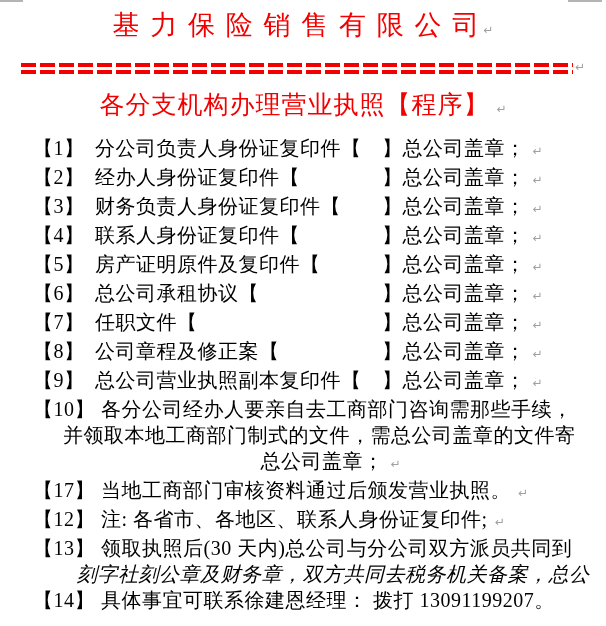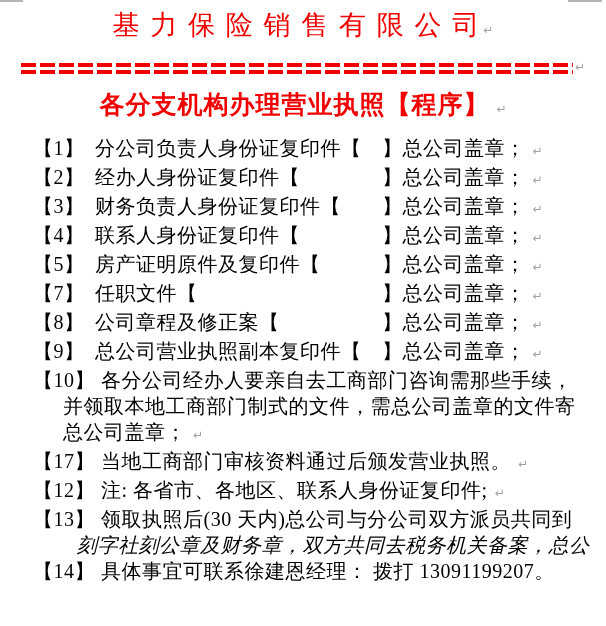--- a/index.html
+++ b/index.html
@@ -59,21 +59,21 @@
 
   .heading-row {
     margin-top: 16px;
     text-align: center;
     line-height: 30px;
     white-space: nowrap;
   }
   .doc-heading {
     color: #f20000;
     font-size: 25px;
-    font-weight: bold;
+    font-weight: normal;
     letter-spacing: 1px;
   }
 
   .items {
     margin-top: 11px;
     padding-left: 33px;
     padding-right: 8px;
     font-size: 20px;
     letter-spacing: 0.5px;
   }
@@ -128,32 +128,35 @@
       <div class="item">
         <div class="line"><span class="marker">【3】</span><span>财务负责人身份证复印件【　　】总公司盖章；</span><span class="pmark">↵</span></div>
       </div>
       <div class="item">
         <div class="line"><span class="marker">【4】</span><span>联系人身份证复印件【　　　　】总公司盖章；</span><span class="pmark">↵</span></div>
       </div>
       <div class="item">
         <div class="line"><span class="marker">【5】</span><span>房产证明原件及复印件【　　　】总公司盖章；</span><span class="pmark">↵</span></div>
       </div>
       <div class="item">
+        <div class="line"><span class="marker">【6】</span><span>总公司承租协议【　　　　　　】总公司盖章；</span><span class="pmark">↵</span></div>
+      </div>
+      <div class="item">
         <div class="line"><span class="marker">【7】</span><span>任职文件【　　　　　　　　　】总公司盖章；</span><span class="pmark">↵</span></div>
       </div>
       <div class="item">
         <div class="line"><span class="marker">【8】</span><span>公司章程及修正案【　　　　　】总公司盖章；</span><span class="pmark">↵</span></div>
       </div>
       <div class="item">
         <div class="line"><span class="marker">【9】</span><span>总公司营业执照副本复印件【　】总公司盖章；</span><span class="pmark">↵</span></div>
       </div>
       <div class="item">
         <div class="line"><span class="marker wide">【10】</span><span>各分公司经办人要亲自去工商部门咨询需那些手续，</span></div>
         <div class="line" style="padding-left: 30px;"><span>并领取本地工商部门制式的文件，需总公司盖章的文件寄</span></div>
-        <div class="line" style="padding-left: 30px;"><span>总公司盖章；</span><span class="pmark">↵</span></div>
+        <div class="line" style="padding-left: 30px; text-align: center;"><span>总公司盖章；</span><span class="pmark">↵</span></div>
       </div>
       <div class="item">
         <div class="line"><span class="marker wide">【17】</span><span>当地工商部门审核资料通过后颁发营业执照。</span><span class="pmark">↵</span></div>
       </div>
       <div class="item">
         <div class="line"><span class="marker wide">【12】</span><span>注: 各省市、各地区、联系人身份证复印件;</span><span class="pmark">↵</span></div>
       </div>
       <div class="item">
         <div class="line"><span class="marker wide">【13】</span><span>领取执照后(30 天内)总公司与分公司双方派员共同到</span></div>
         <div class="line" style="padding-left: 44px; font-style: italic;"><span>刻字社刻公章及财务章，双方共同去税务机关备案，总公</span></div>

